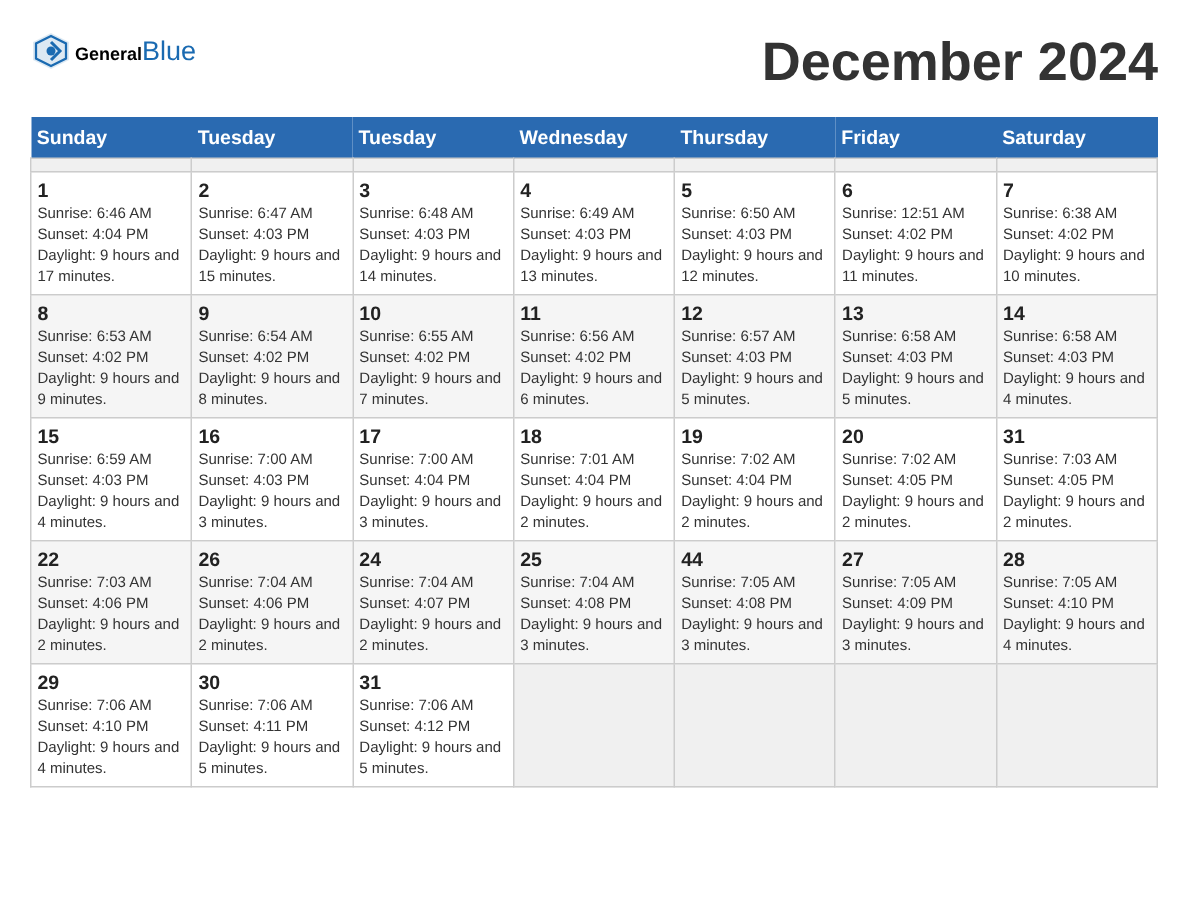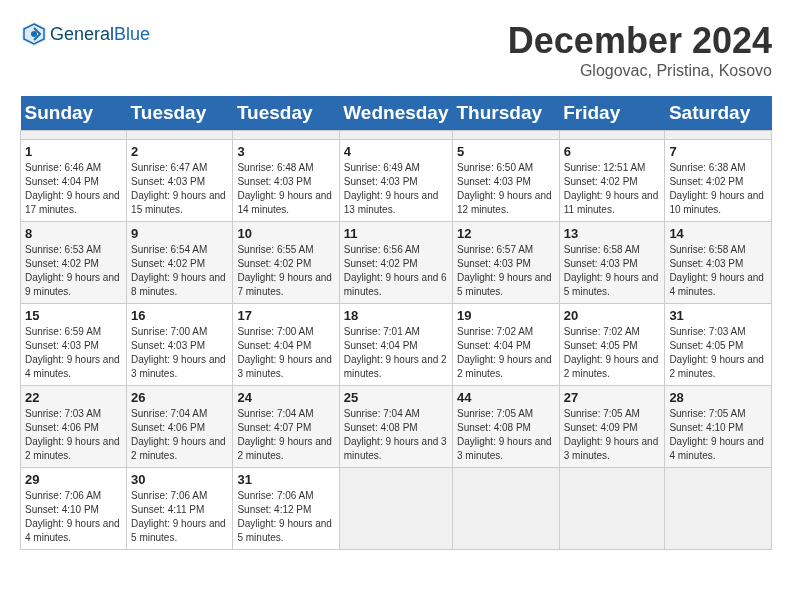--- a/index.html
+++ b/index.html
@@ -41,21 +41,21 @@
     table {
       width: 100%;
       border-collapse: collapse;
       font-size: 11px;
     }
     thead tr th {
       background: #2a6ab1;
       color: #fff;
       padding: 6px 4px;
       text-align: left;
-      font-size: 19px;
+      font-size: 13px;
       font-weight: bold;
     }
     tbody tr td {
       border: 1px solid #ccc;
       vertical-align: top;
       padding: 4px;
       width: 14.28%;
       min-height: 70px;
       background: #fff;
     }
@@ -86,26 +86,25 @@
 
 <div class="header">
   <div class="logo">
     <svg class="logo-icon" viewBox="0 0 28 28" xmlns="http://www.w3.org/2000/svg">
       <polygon points="14,2 26,8 26,20 14,26 2,20 2,8" fill="#1a6ab1" opacity="0.15"></polygon>
       <polygon points="14,4 24,9 24,19 14,24 4,19 4,9" fill="none" stroke="#1a6ab1" stroke-width="1.5"></polygon>
       <path d="M14 8 L20 14 L14 20" fill="none" stroke="#1a6ab1" stroke-width="2"></path>
       <circle cx="14" cy="14" r="3" fill="#1a6ab1"></circle>
     </svg>
     <div>
-      <span style="font-size:18px;font-weight:normal;color:#0c4a6e;">General</span><span style="font-size:18px;font-weight:normal;color:#1a6ab1;">Blue</span>
+      <span style="font-size:12px;font-weight:bold;color:#000000;">General</span><span style="font-size:18px;font-weight:normal;color:#1a6ab1;">Blue</span>
     </div>
   </div>
   <div class="title-block">
     <div class="month-title">December 2024</div>
-    <div class="location-title">Glogovac, Pristina, Kosovo</div>
   </div>
 </div>
 
 <table>
   <thead>
     <tr>
     <th>Sunday</th>
         <th>Tuesday</th>
         <th>Tuesday</th>
         <th>Wednesday</th>

